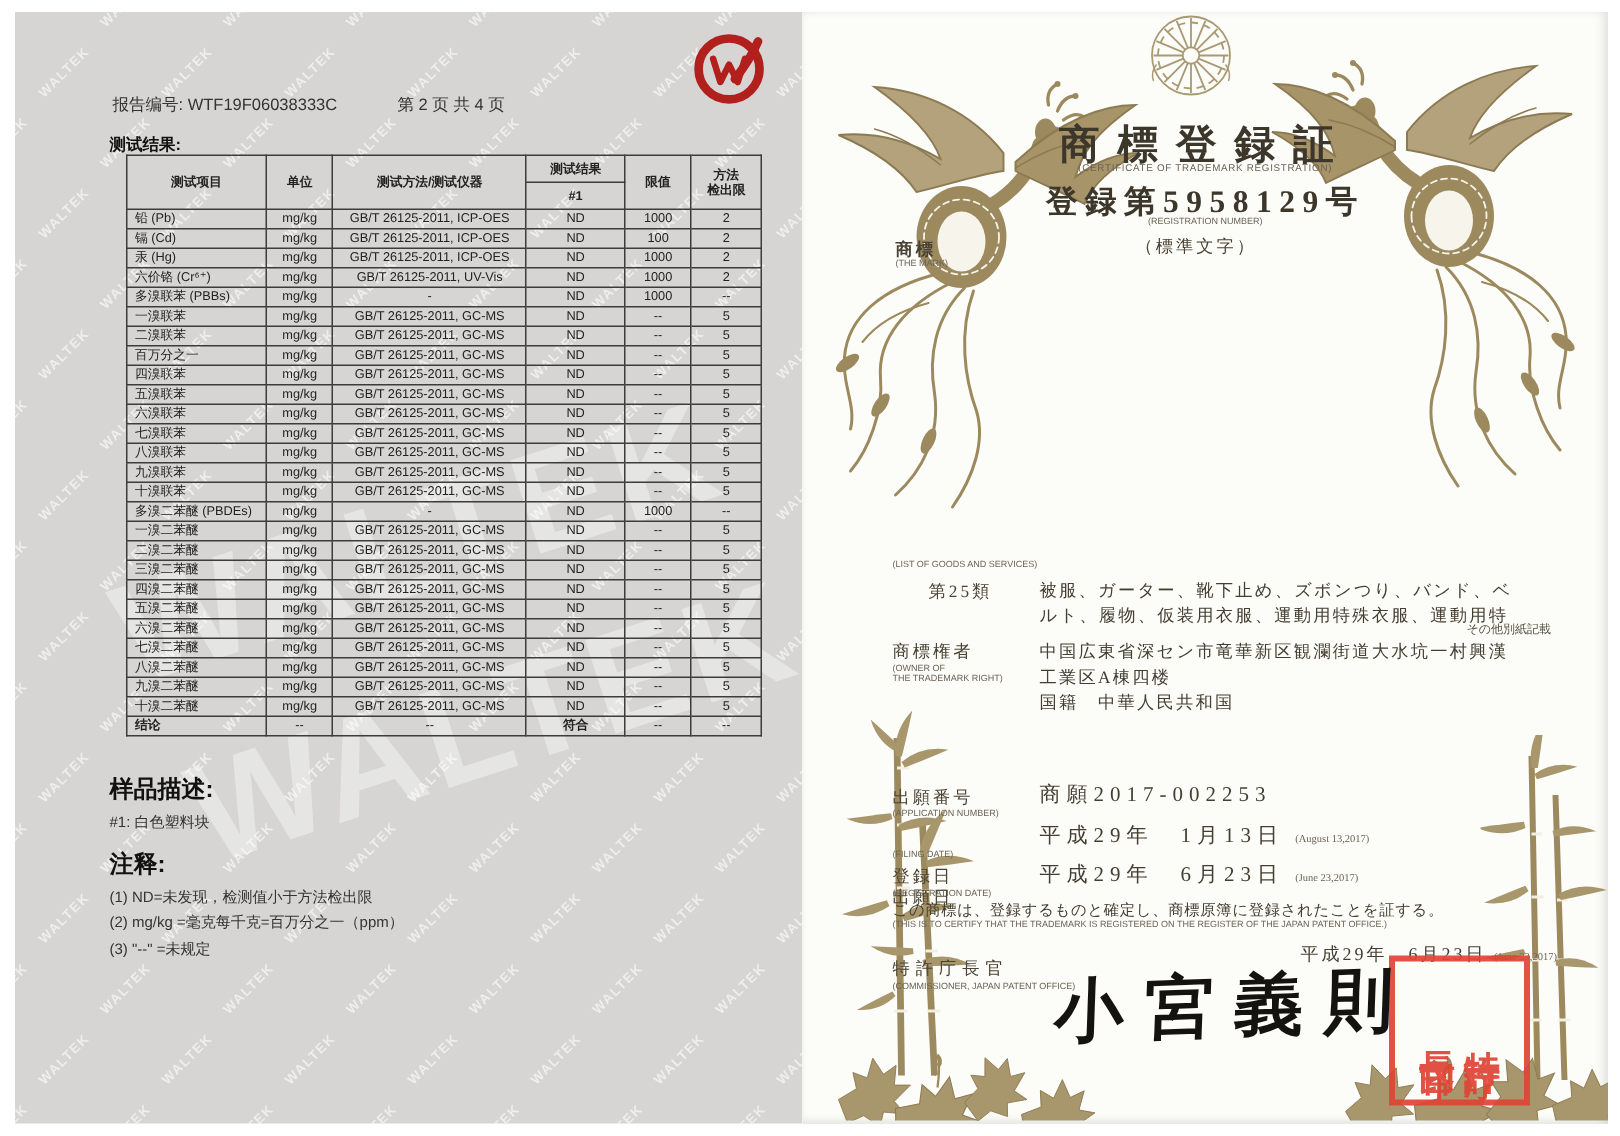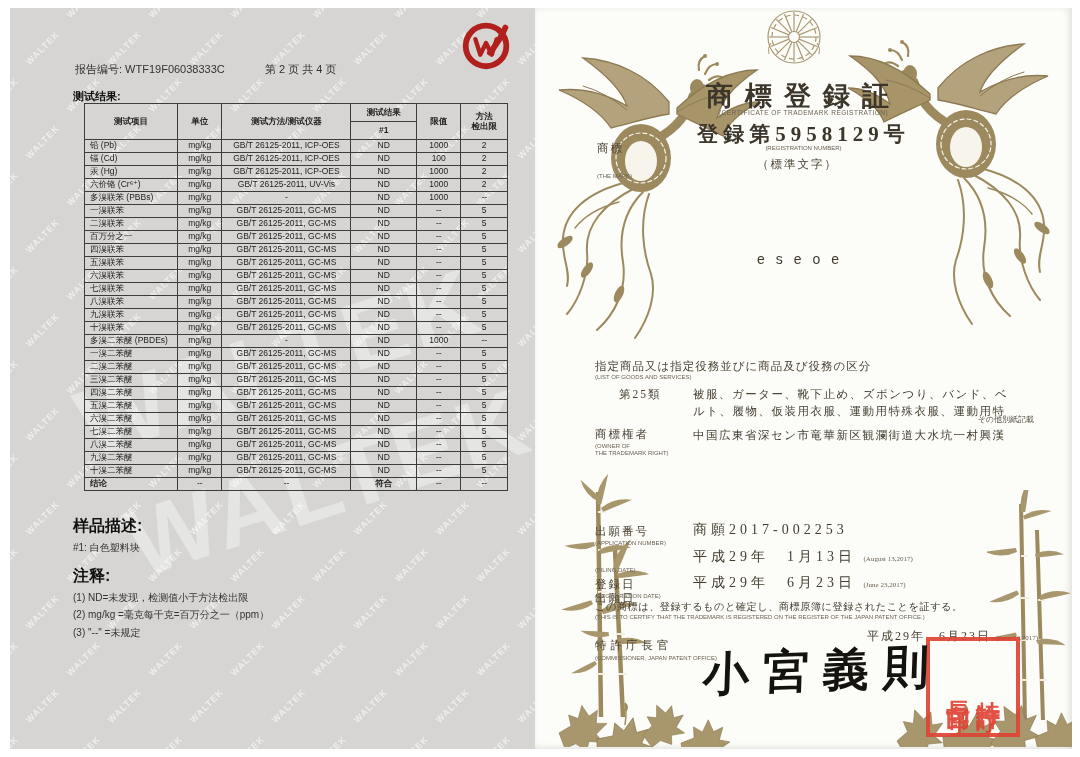--- a/index.html
+++ b/index.html
@@ -616,36 +616,36 @@
         <path d="M90 40 q2 -14 0 -22 M90 24 q-4 4 -1 8 M90 18 q4 4 1 8" fill="none" stroke="#9c8a5e" stroke-width="1.5"></path>
         <path d="M430 42 q2 -14 0 -22 M430 26 q-4 4 -1 8 M430 20 q4 4 1 8" fill="none" stroke="#9c8a5e" stroke-width="1.5"></path>
       </g>
     </svg>
 
     <div class="cert-title jp">商標登録証</div>
     <div class="cert-title-en">(CERTIFICATE OF TRADEMARK REGISTRATION)</div>
     <div class="reg-no jp">登録第5958129号</div>
     <div class="reg-no-en">(REGISTRATION NUMBER)</div>
 
-    <div class="lbl jp" style="left:62px; top:133px;">商標</div>
+    <div class="lbl jp" style="left:62px; top:151px;font-weight:bold;">商標</div>
     <div class="lbl-en" style="left:62px; top:165px;">(THE MARK)</div>
     <div class="lbl jp" style="left:222px; top:149px;">（標準文字）</div>
-    <div class="mark-value">eseoe</div>
-
-    <div class="lbl jp" style="left:60px; top:351px; letter-spacing:1px;">指定商品又は指定役務並びに商品及び役務の区分</div>
+
     <div class="lbl-en" style="left:60px; top:366px;">(LIST OF GOODS AND SERVICES)</div>
     <div class="lbl jp" style="left:84px; top:379px;">第25類</div>
     <div class="goods-text jp" style="top:378px;">被服、ガーター、靴下止め、ズボンつり、バンド、ベ</div>
     <div class="goods-text jp" style="top:395px;">ルト、履物、仮装用衣服、運動用特殊衣服、運動用特</div>
     <div class="goods-more jp">その他別紙記載</div>
 
     <div class="lbl jp" style="left:60px; top:419px;">商標権者</div>
     <div class="lbl-en" style="left:60px; top:435px;">(OWNER OF</div>
     <div class="lbl-en" style="left:60px; top:442px;">THE TRADEMARK RIGHT)</div>
     <div class="goods-text jp" style="top:419px;">中国広東省深セン市竜華新区観瀾街道大水坑一村興漢</div>
+    <div class="goods-text jp" style="top:436px;">工業区A棟四楼</div>
+    <div class="goods-text jp" style="top:444px; top:453px;">国籍　中華人民共和国</div>
 
     <div class="lbl jp" style="left:60px; top:516px;">出願番号</div>
     <div class="lbl-en" style="left:60px; top:532px;">(APPLICATION NUMBER)</div>
     <div class="val wide jp" style="left:158px; top:513px;">商願2017-002253</div>
 
     <div class="lbl jp" style="left:60px; top:543px;margin-top:40px;">出願日</div>
     <div class="lbl-en" style="left:60px; top:559px;">(FILING DATE)</div>
     <div class="val wide jp" style="left:158px; top:540px;">
       <span>平成29年　1月13日</span>
       <span class="small-en">(August 13,2017)</span>

